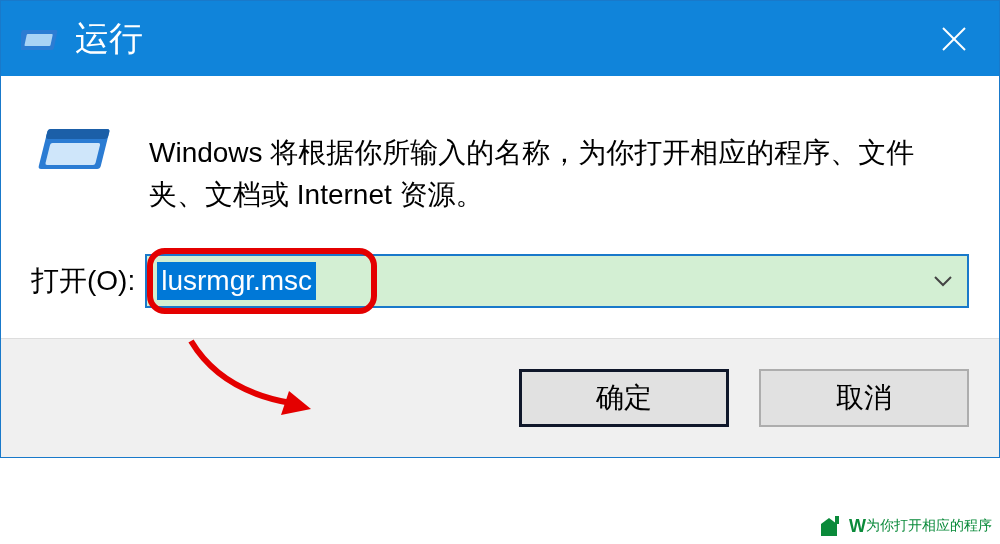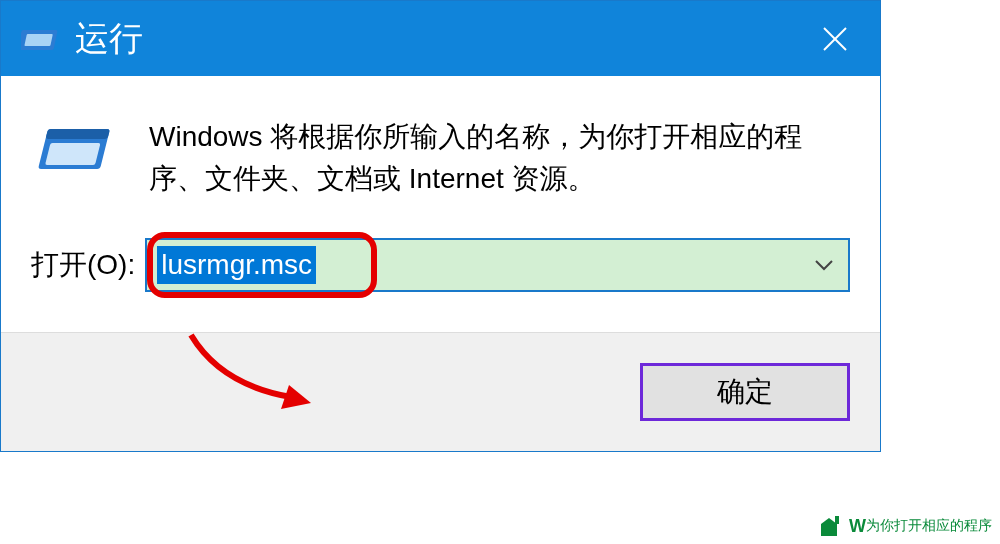--- a/index.html
+++ b/index.html
@@ -5,21 +5,21 @@
     * { margin: 0; padding: 0; box-sizing: border-box; }
     body {
       width: 1000px;
       height: 544px;
       font-family: "Microsoft YaHei", "Segoe UI", sans-serif;
       background: #fff;
       position: relative;
       overflow: hidden;
     }
     .dialog {
-      width: 881px;
+      width: 1000px;
       border: 1px solid #1979ca;
     }
     .titlebar {
       background: #1084da;
       height: 75px;
       display: flex;
       align-items: center;
       padding: 0 20px;
       color: #fff;
       position: relative;
@@ -68,25 +68,25 @@
       align-items: center;
       justify-content: center;
     }
     .run-icon-large svg { width: 80px; height: 60px; }
     .description-text {
       font-size: 28px;
       color: #000;
       line-height: 1.5;
       flex: 1;
       padding-right: 20px;
+      margin-top: 16px;
     }
     .input-row {
       display: flex;
       align-items: center;
-      margin-bottom: 10px;
     }
     .input-label {
       font-size: 28px;
       color: #000;
       margin-right: 10px;
       flex-shrink: 0;
     }
     .input-wrap {
       position: relative;
       flex: 1;
@@ -142,21 +142,21 @@
       height: 58px;
       font-size: 28px;
       background: #e1e1e1;
       border: 2px solid #adadad;
       display: flex;
       align-items: center;
       justify-content: center;
       cursor: pointer;
     }
     .btn.primary {
-      border: 3px solid #6d28d9;
+      border: 3px solid #0f172a;
     }
     .arrow-annotation {
       position: absolute;
       left: 180px;
       top: -8px;
       width: 150px;
       height: 90px;
       pointer-events: none;
     }
     .watermark {
@@ -225,20 +225,23 @@
   </div>
 
   <div class="button-area">
     <svg class="arrow-annotation" viewBox="0 0 150 90">
       <path d="M 10 10 Q 40 60 110 72" stroke="#e40000" stroke-width="6" fill="none"></path>
       <polygon points="108,60 130,78 100,84" fill="#e40000"></polygon>
     </svg>
     <div class="btn primary">
       <span>确定</span>
     </div>
+    <div class="btn">
+      <span>取消</span>
+    </div>
   </div>
 </div>
 
 <div class="watermark">
   <span class="watermark-icon">
     <svg viewBox="0 0 28 24">
       <path d="M 2 22 L 2 10 L 10 4 L 18 10 L 18 22 Z" fill="#0a8a3a"></path>
       <rect x="16" y="2" width="4" height="8" fill="#0a8a3a"></rect>
     </svg>
   </span>

